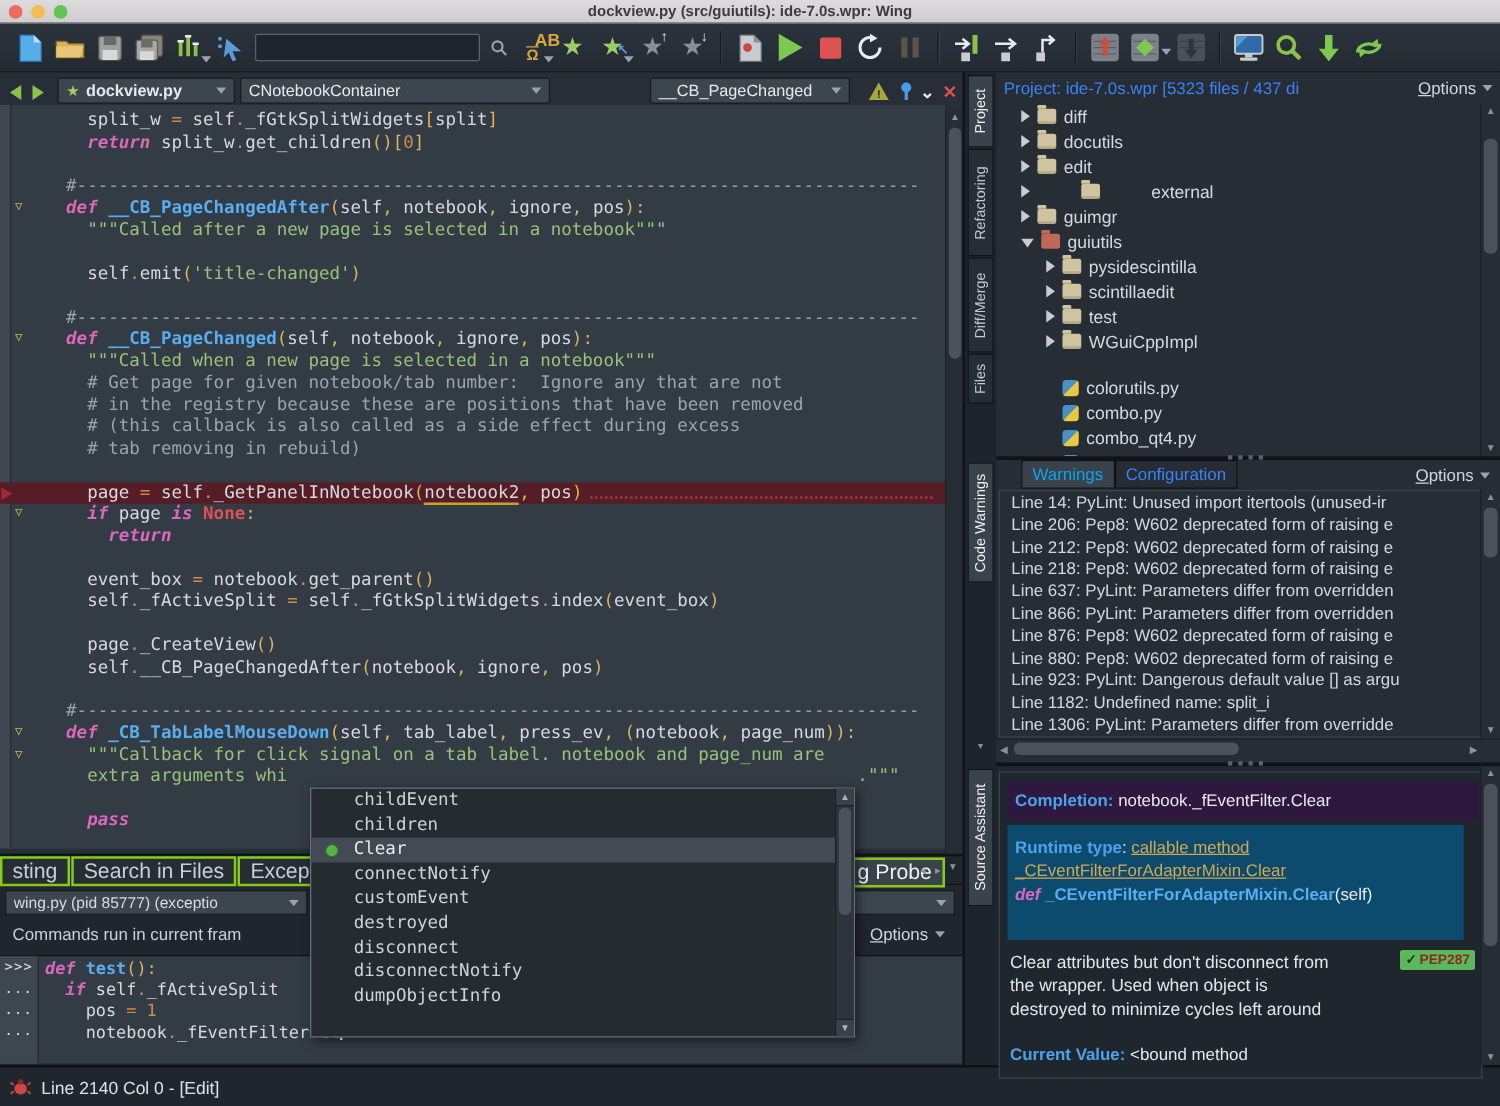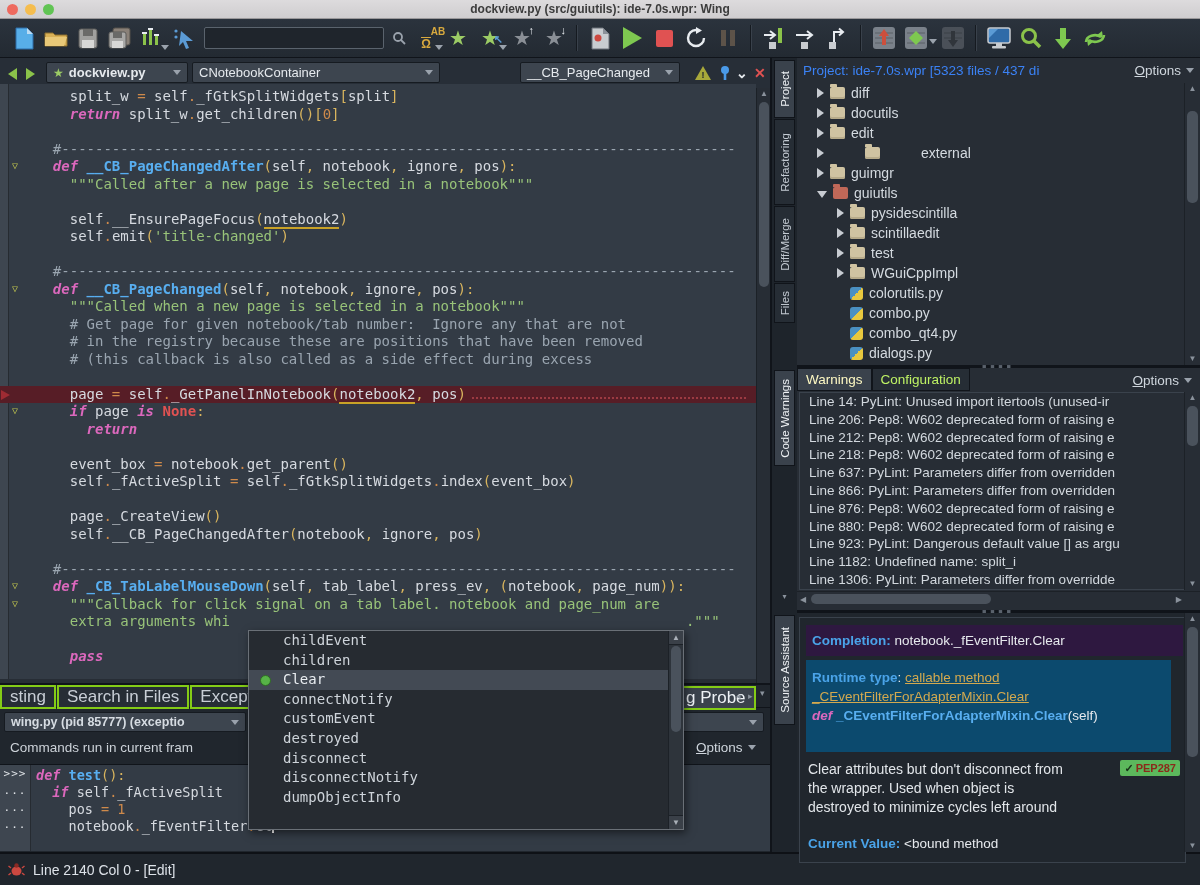--- a/index.html
+++ b/index.html
@@ -108,22 +108,22 @@
   .tri-r{width:0;height:0;border-left:7px solid #c8ccd2;border-top:5px solid transparent;border-bottom:5px solid transparent;margin-right:6px;flex:0 0 auto;}
   .tri-d{width:0;height:0;border-top:7px solid #c8ccd2;border-left:5px solid transparent;border-right:5px solid transparent;margin-right:6px;margin-top:2px;flex:0 0 auto;}
   .ic{width:15px;height:12px;border-radius:2px;margin-right:6px;flex:0 0 auto;position:relative;}
   .ic-folder{background:#cfc3a2;box-shadow:0 -2px 0 0 #b7ab8a inset;}
   .ic-folder::before{content:"";position:absolute;left:0;top:-3px;width:7px;height:3px;background:#cfc3a2;border-radius:1px 1px 0 0;}
   .ic-folder-red{background:#c06858;}
   .ic-folder-red::before{content:"";position:absolute;left:0;top:-3px;width:7px;height:3px;background:#c06858;border-radius:1px 1px 0 0;}
   .ic-py{width:13px;height:13px;background:linear-gradient(135deg,#4a90c2 50%,#e8c83e 50%);border-radius:3px;}
   .wrow{height:17.8px;line-height:17.8px;color:#d2d8de;font-size:13.5px;white-space:nowrap;overflow:hidden;padding-left:9px;}
   .wtab{height:21px;display:inline-flex;align-items:center;padding:0 8px;border:1px solid #10141a;
-        background:#262d35;color:#bef264;font-size:13.5px;}
-  .wtab.active{background:#3a424c;color:#fef9c3;}
+        background:#262d35;color:#3b82f6;font-size:13.5px;}
+  .wtab.active{background:#3a424c;color:#0ea5e9;margin-left:20px;}
 
   
   #sa-box{position:absolute;left:2px;top:4px;width:385px;height:244px;border:1px solid #3a424c;background:#20262d;}
   .sa-blue{color:#4aa3e8;font-weight:bold;}
   .sa-gold{color:#d3a94f;text-decoration:underline;}
   .sa-def{color:#dc68bd;font-style:italic;font-weight:bold;}
   .sa-name{color:#58aef0;font-weight:bold;}
   .sa-txt{color:#e6e9ed;}
   #sa-completion{position:absolute;left:6px;top:7px;width:365px;padding:8px 6px;background:#2e1840;font-size:13.5px;}
   #sa-runtime{position:absolute;left:6px;top:42px;width:365px;height:92px;padding:8px 6px;background:#0c4a6e;font-size:13.5px;line-height:19px;box-sizing:border-box;}
@@ -195,21 +195,21 @@
         </svg>
     </div>
     <input id="search-field" value="" style="">
     <div class="tbi" style="width:16px;">
       <svg width="14" height="14">
           <circle cx="6" cy="6" r="4" fill="none" stroke="#9aa2ac" stroke-width="1.8"></circle>
           <line x1="9" y1="9" x2="13" y2="13" stroke="#9aa2ac" stroke-width="1.8"></line>
         </svg>
     </div>
     <div class="tbi" style="flex-direction:column;color:#d8a93e;font-weight:bold;">
-      <div style="font-size:10px;line-height:10px;margin-left:24px;">AB</div>
+      <div style="font-size:14px;line-height:10px;margin-left:24px;">AB</div>
       <div style="font-size:12px;line-height:12px;border-top:1px solid #d8a93e;">Ω</div>
       <div class="ddmark"></div>
     </div>
     <div class="tbi">
         <span class="star green">★</span>
       </div>
     <div class="tbi">
         <span class="star green">★</span>
       <span class="star-ovl" style="color:#5b9bd5;right:0;bottom:6px;">↖</span>
         <div class="ddmark"></div>
@@ -357,29 +357,29 @@
   <div class="abs" id="code-area">
     <div id="bp-margin"></div>
     <div id="code-lines">
         <div class="cl"><span><span class="tk-pl">    split_w </span><span class="tk-op">=</span><span class="tk-pl"> self</span><span class="tk-op">.</span><span class="tk-pl">_fGtkSplitWidgets</span><span class="tk-br">[</span><span class="tk-pl">split</span><span class="tk-br">]</span></span></div>
         <div class="cl"><span><span class="tk-pl">    </span><span class="tk-kw">return</span><span class="tk-pl"> split_w</span><span class="tk-op">.</span><span class="tk-pl">get_children</span><span class="tk-br">()[</span><span class="tk-num">0</span><span class="tk-br">]</span></span></div>
         <div class="cl"><span></span></div>
         <div class="cl"><span><span class="tk-cm">  #--------------------------------------------------------------------------------</span></span></div>
         <div class="cl"><span class="fold">▽</span><span><span class="tk-pl">  </span><span class="tk-kw">def </span><span class="tk-fn">__CB_PageChangedAfter</span><span class="tk-br">(</span><span class="tk-pl">self</span><span class="tk-br">, </span><span class="tk-pl">notebook</span><span class="tk-br">, </span><span class="tk-pl">ignore</span><span class="tk-br">, </span><span class="tk-pl">pos</span><span class="tk-br">):</span></span></div>
         <div class="cl"><span><span class="tk-st">    """Called after a new page is selected in a notebook"""</span></span></div>
         <div class="cl"><span></span></div>
-        <div class="cl"><span><span class="tk-pl">    self</span><span class="tk-op">.</span><span class="tk-pl">__EnsurePageFocus</span><span class="tk-br">(</span><span class="tk-wa">notebook2</span><span class="tk-br">)</span></span></div>
         <div class="cl"><span><span class="tk-pl">    self</span><span class="tk-op">.</span><span class="tk-pl">emit</span><span class="tk-br">(</span><span class="tk-st">'title-changed'</span><span class="tk-br">)</span></span></div>
         <div class="cl"><span></span></div>
         <div class="cl"><span><span class="tk-cm">  #--------------------------------------------------------------------------------</span></span></div>
         <div class="cl"><span class="fold">▽</span><span><span class="tk-pl">  </span><span class="tk-kw">def </span><span class="tk-fn">__CB_PageChanged</span><span class="tk-br">(</span><span class="tk-pl">self</span><span class="tk-br">, </span><span class="tk-pl">notebook</span><span class="tk-br">, </span><span class="tk-pl">ignore</span><span class="tk-br">, </span><span class="tk-pl">pos</span><span class="tk-br">):</span></span></div>
         <div class="cl"><span><span class="tk-st">    """Called when a new page is selected in a notebook"""</span></span></div>
         <div class="cl"><span><span class="tk-cm">    # Get page for given notebook/tab number:  Ignore any that are not</span></span></div>
         <div class="cl"><span><span class="tk-cm">    # in the registry because these are positions that have been removed</span></span></div>
         <div class="cl"><span><span class="tk-cm">    # (this callback is also called as a side effect during excess</span></span></div>
+        <div class="cl"><span><span class="tk-cm">    # tab removing in rebuild)</span></span></div>
         <div class="cl"><span></span></div>
         <div class="cl hl"><span class="bpa"></span><span><span class="tk-pl">    page </span><span class="tk-op">=</span><span class="tk-pl"> self</span><span class="tk-op">.</span><span class="tk-pl">_GetPanelInNotebook</span><span class="tk-br">(</span><span class="tk-wa">notebook2</span><span class="tk-br">, </span><span class="tk-pl">pos</span><span class="tk-br">)</span></span><span class="trail"></span></div>
         <div class="cl"><span class="fold">▽</span><span><span class="tk-pl">    </span><span class="tk-kw">if</span><span class="tk-pl"> page </span><span class="tk-kw">is</span><span class="tk-pl"> </span><span class="tk-nn">None</span><span class="tk-br">:</span></span></div>
         <div class="cl"><span><span class="tk-pl">      </span><span class="tk-kw">return</span></span></div>
         <div class="cl"><span></span></div>
         <div class="cl"><span><span class="tk-pl">    event_box </span><span class="tk-op">=</span><span class="tk-pl"> notebook</span><span class="tk-op">.</span><span class="tk-pl">get_parent</span><span class="tk-br">()</span></span></div>
         <div class="cl"><span><span class="tk-pl">    self</span><span class="tk-op">.</span><span class="tk-pl">_fActiveSplit </span><span class="tk-op">=</span><span class="tk-pl"> self</span><span class="tk-op">.</span><span class="tk-pl">_fGtkSplitWidgets</span><span class="tk-op">.</span><span class="tk-pl">index</span><span class="tk-br">(</span><span class="tk-pl">event_box</span><span class="tk-br">)</span></span></div>
         <div class="cl"><span></span></div>
         <div class="cl"><span><span class="tk-pl">    page</span><span class="tk-op">.</span><span class="tk-pl">_CreateView</span><span class="tk-br">()</span></span></div>
         <div class="cl"><span><span class="tk-pl">    self</span><span class="tk-op">.</span><span class="tk-pl">__CB_PageChangedAfter</span><span class="tk-br">(</span><span class="tk-pl">notebook</span><span class="tk-br">, </span><span class="tk-pl">ignore</span><span class="tk-br">, </span><span class="tk-pl">pos</span><span class="tk-br">)</span></span></div>
@@ -399,21 +399,21 @@
 
   <div class="abs" id="bottom">
     <div style="height:22px;border-bottom:1px solid #10141a;white-space:nowrap;" id="bottom-tabs"><div class="btab">sting</div><div class="btab">Search in Files</div><div class="btab">Exceptions</div><div class="btab">B</div></div>
     <div class="btab active" style="position:absolute;left:676px;top:1px;">
       <span>g Probe</span>
     </div>
     <div class="abs" style="left:736px;top:6px;color:#8a929c;font-size:9px;">◂</div>
     <div class="abs" style="left:748px;top:6px;color:#8a929c;font-size:9px;">▸</div>
     <div class="abs" style="left:760px;top:3px;color:#8a929c;font-size:9px;">▾</div>
     <div class="flatdd" id="proc-dd">
-      <span style="white-space:nowrap;overflow:hidden;font-weight:bold;">wing.py (pid 85777) (exceptio</span>
+      <span style="white-space:nowrap;overflow:hidden;">wing.py (pid 85777) (exceptio</span>
       <div class="caretdn" style="margin-left:auto;width:0;height:0;border-left:4px solid transparent;border-right:4px solid transparent;border-top:5px solid #9aa2ac;flex:0 0 auto;"></div>
     </div>
     <div class="flatdd" id="probe-dd2">
       <div style="margin-left:auto;width:0;height:0;border-left:4px solid transparent;border-right:4px solid transparent;border-top:5px solid #9aa2ac;"></div>
     </div>
     <div id="cmd-text">Commands run in current fram</div>
     <div class="abs" style="left:645px;top:54px;color:#8bc34a;font-size:16px;font-weight:bold;">+</div>
     <div class="abs opts" style="left:690px;top:55px;">
       <span class="accel">Options</span>
       <div class="caretdn"></div>
@@ -541,21 +541,21 @@
         <div class="trow" style="padding-left: 40px;">
           <span class="tri-r"></span>
           <span class="ic ic-folder"></span>
           <span>test</span>
         </div>
         <div class="trow" style="padding-left: 40px;">
           <span class="tri-r"></span>
           <span class="ic ic-folder"></span>
           <span>WGuiCppImpl</span>
         </div>
-        <div class="trow" style="padding-left: 40px;">
+        <div class="trow" style="padding-left: 40px; margin-top: 17px;">
           <span style="width: 13px; flex: 0 0 auto;"></span>
           <span class="ic ic-py"></span>
           <span>colorutils.py</span>
         </div>
         <div class="trow" style="padding-left: 40px;">
           <span style="width: 13px; flex: 0 0 auto;"></span>
           <span class="ic ic-py"></span>
           <span>combo.py</span>
         </div>
         <div class="trow" style="padding-left: 40px;">

